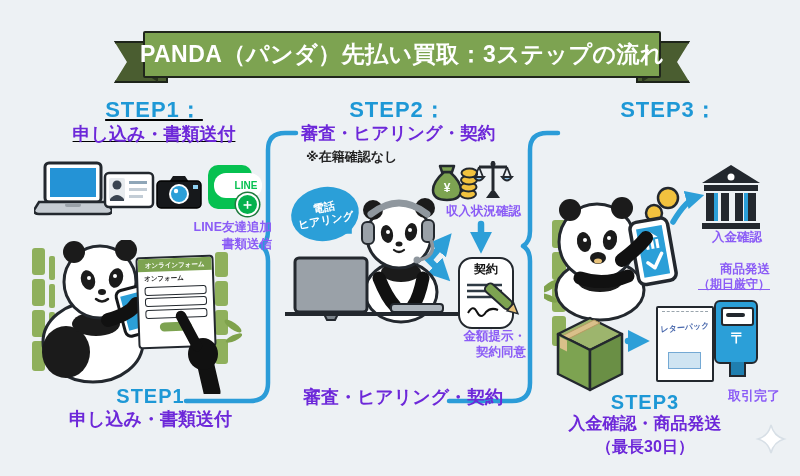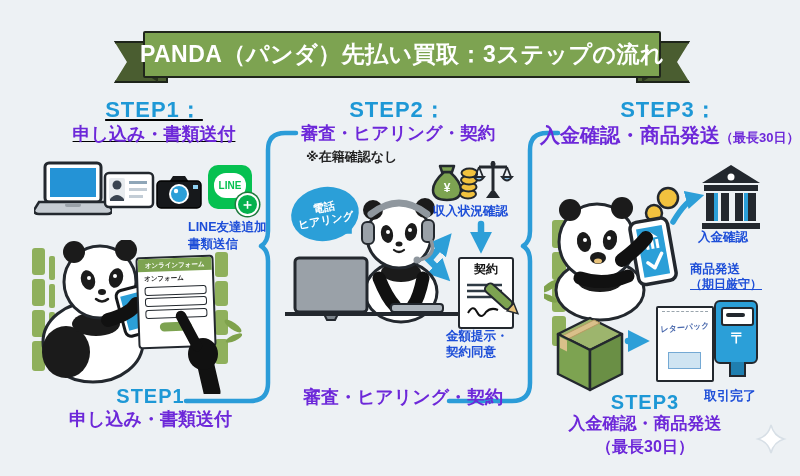--- a/index.html
+++ b/index.html
@@ -19,29 +19,29 @@
   .ribbon-fold{position:absolute;width:0;height:0;z-index:2;}
   .ribbon-fold.left{left:144px;top:73px;border-left:14px solid transparent;border-top:9px solid #2a351d;}
   .ribbon-fold.right{left:642px;top:73px;border-right:14px solid transparent;border-top:9px solid #2a351d;}
 
   .step-head{text-align:center;}
   .step-num{font-size:22px;font-weight:800;color:#1e98d6;letter-spacing:1px;line-height:1.1;}
   .step-title{font-size:18px;font-weight:800;color:#6d28d9;line-height:1.35;white-space:nowrap;}
   .step-title.big{font-size:20px;}
   .suffix{font-size:13px;}
   .note{font-size:13px;font-weight:700;color:#222;text-align:left;padding-left:18px;margin-top:2px;}
-  .lbl{font-size:12.5px;font-weight:800;color:#1d4ed8;text-align:left;line-height:1.3;white-space:nowrap;}
+  .lbl{font-size:12.5px;font-weight:800;color:#8b5cf6;text-align:right;line-height:1.3;white-space:nowrap;}
   .foot .step-num{font-size:20px;}
   .foot .step-title{font-size:18px;}
   .foot{text-align:center;}
 
   
   .line-icon{left:208px;top:165px;width:44px;height:44px;background:#06c151;border-radius:10px;}
   .line-bubble{position:absolute;left:6px;top:8px;width:32px;height:25px;background:#fff;border-radius:12px;
-    text-align:center;font-size:10px;font-weight:800;color:#06c151;line-height:25px;}
+    text-align:center;font-size:10px;font-weight:800;color:#06c151;line-height:25px;padding-left:16px;}
   .line-bubble::after{content:"";position:absolute;left:4px;bottom:-4px;border:5px solid transparent;
     border-top-color:#fff;transform:rotate(18deg);}
   .line-plus{position:absolute;right:-7px;bottom:-7px;width:19px;height:19px;background:#06b14e;border:2px solid #fff;
     box-shadow:0 0 0 1.5px #1d7a3c;border-radius:50%;color:#fff;font-weight:800;font-size:14px;line-height:18px;text-align:center;}
 
   
   .form-card{left:137px;top:256px;width:74px;height:88px;background:#fff;border:2.5px solid #23282e;border-radius:4px;
     transform:rotate(-2deg);overflow:hidden;}
   .form-head{height:13px;background:#7da351;color:#fff;font-size:6.5px;font-weight:800;text-align:center;line-height:13px;}
   .form-label{font-size:6.5px;font-weight:800;color:#222;margin:3px 0 1px 6px;}
@@ -49,21 +49,21 @@
   .form-btn{width:32px;height:9px;background:#7da351;border-radius:5px;margin:4px 0 0 20px;}
 
   
   .bubble{left:291px;top:187px;width:68px;height:54px;background:#2b9fd8;border-radius:50%;transform:rotate(-10deg);
     display:flex;flex-direction:column;align-items:center;justify-content:center;z-index:2;}
   .bubble::after{content:"";position:absolute;right:2px;bottom:-6px;border:9px solid transparent;
     border-top-color:#2b9fd8;transform:rotate(-35deg);}
   .bubble span{color:#fff;font-weight:800;font-size:11px;line-height:1.2;}
 
   
-  .contract{left:458px;top:257px;width:52px;height:68px;background:#fff;border:2.5px solid #23282e;border-radius:3px;z-index:2;}
+  .contract{left:458px;top:257px;width:52px;height:68px;background:#fff;border:2.5px solid #23282e;border-radius:14px;z-index:2;}
   .contract .ttl{font-size:12px;font-weight:800;text-align:center;margin-top:2px;color:#111;}
   .contract svg{position:absolute;left:-2px;top:-2px;overflow:visible;}
 
   
   .letterpack{left:656px;top:306px;width:54px;height:72px;background:#fff;border:2.5px solid #23282e;border-radius:2px;z-index:2;}
   .lp-perf{height:0;border-top:1.5px dashed #9aa5ad;margin:3px 4px 0 4px;}
   .lp-text{font-size:8px;font-weight:800;color:#4a69ad;text-align:center;margin-top:10px;transform:rotate(-5deg);white-space:nowrap;}
   .lp-addr{position:absolute;left:10px;top:44px;width:31px;height:15px;background:#cfe4f2;border:1.5px solid #74a9d4;}
 
   
@@ -292,23 +292,20 @@
     <div>金額提示・</div>
     <div>契約同意</div>
   </div>
 
   <div class="txt foot" style="left:298px;top:385px;width:210px;">
     <div class="step-title">審査・ヒアリング・契約</div>
   </div>
 
   <div class="txt step-head" style="left:540px;top:98px;width:258px;position:absolute;">
     <div class="step-num">STEP3：</div>
-    <div class="step-title big">
-      <span>入金確認・商品発送</span><span class="suffix">（最長30日）</span>
-    </div>
   </div>
 
   <svg class="ill" style="left:644px;top:186px;" width="36" height="38" viewBox="0 0 36 38">
     <circle cx="24" cy="12" r="10" fill="#f2c23e" stroke="#23282e" stroke-width="2.5"></circle>
     <circle cx="10" cy="27" r="8" fill="#f2c23e" stroke="#23282e" stroke-width="2.5"></circle>
   </svg>
 
   <svg class="ill" style="left:700px;top:163px;" width="62" height="68" viewBox="0 0 62 68">
     <path d="M31 2 L2 20 L60 20 Z" fill="#23282e"></path>
     <circle cx="31" cy="14" r="3.5" fill="#fff"></circle>

